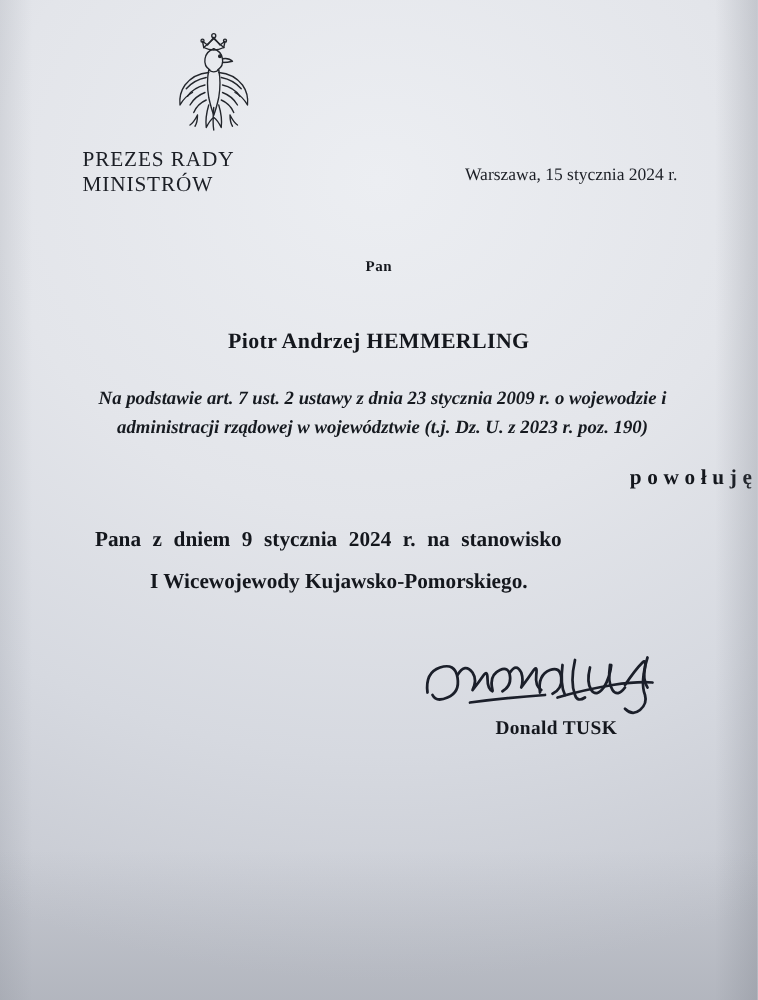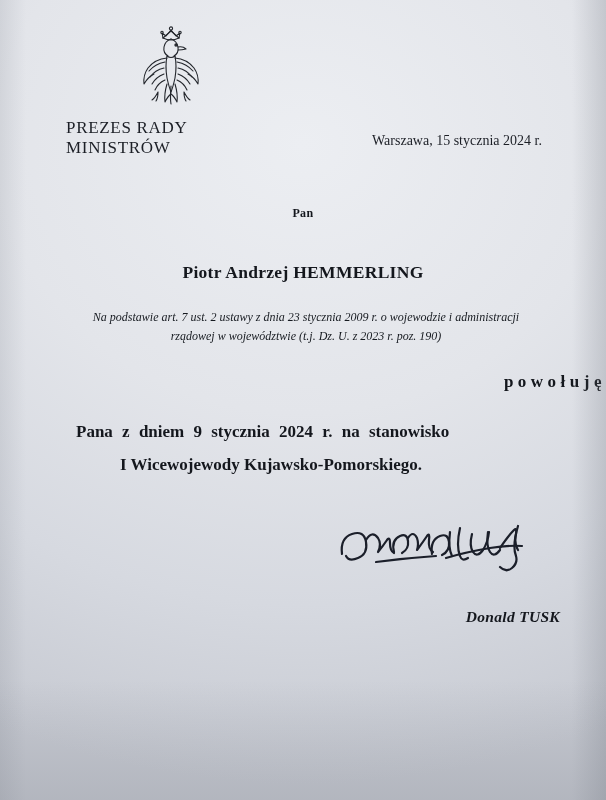--- a/index.html
+++ b/index.html
@@ -111,22 +111,22 @@
     margin-top: 22px;
   }
 
   
   .legal-basis {
     position: absolute;
     left: 72px;
     top: 308px;
     width: 468px;
     text-align: center;
-    font-size: 12px;
-    font-weight: normal;
+    font-size: 15px;
+    font-weight: bold;
     font-style: italic;
     line-height: 1.55;
     color: #161a20;
   }
 
   
   .operative {
     position: absolute;
     left: 0;
     top: 372px;
@@ -165,28 +165,27 @@
   .signature-mark {
     position: absolute;
     left: 336px;
     top: 518px;
     width: 216px;
     height: 64px;
   }
   .signature-name {
     position: absolute;
     left: 330px;
-    top: 608px;
+    top: 574px;
     width: 230px;
-    text-align: right;
+    text-align: center;
     font-size: 15.5px;
     font-weight: bold;
     color: #14171d;
     letter-spacing: 0.3px;
-    font-style: italic;
   }
 </style>
 </head>
 <body>
 
 <div class="page">
   <div class="content">
 
     <div class="eagle">
       <svg viewBox="0 0 70 92" width="70" height="92" aria-hidden="true">

